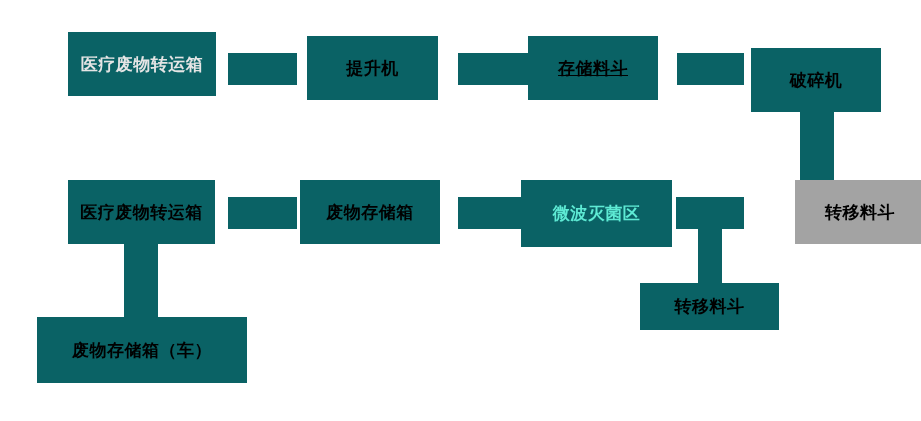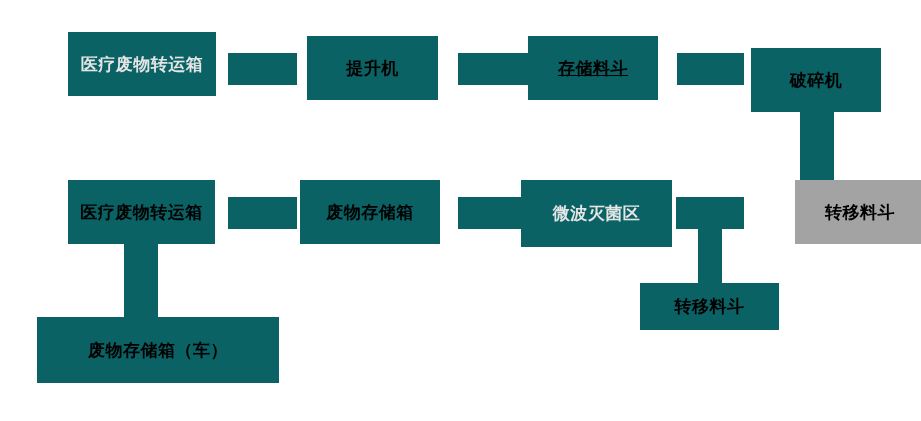--- a/index.html
+++ b/index.html
@@ -48,18 +48,18 @@
     <div class="connector" style="left: 676px; top: 197px; width: 68px; height: 32px; background: rgb(10, 98, 101);"></div>
     <div class="connector" style="left: 458px; top: 197px; width: 70px; height: 32px; background: rgb(10, 98, 101);"></div>
     <div class="connector" style="left: 228px; top: 197px; width: 69px; height: 32px; background: rgb(10, 98, 101);"></div>
     <div class="connector" style="left: 124px; top: 244px; width: 34px; height: 75px; background: rgb(10, 98, 101);"></div>
     <div class="connector" style="left: 698px; top: 228px; width: 24px; height: 57px; background: rgb(10, 98, 101);"></div>
     <div class="node" style="left: 68px; top: 32px; width: 148px; height: 64px; background: rgb(10, 98, 101); color: #e5e5e5;">医疗废物转运箱</div>
     <div class="node" style="left: 307px; top: 36px; width: 131px; height: 64px; background: rgb(10, 98, 101); color: rgb(0, 0, 0);">提升机</div>
     <div class="node" style="left: 528px; top: 36px; width: 130px; height: 64px; background: rgb(10, 98, 101); color: rgb(0, 0, 0); text-decoration: underline;">存储料斗</div>
     <div class="node" style="left: 751px; top: 36px; width: 130px; height: 64px; background: rgb(10, 98, 101); color: rgb(0, 0, 0); margin-top: 12px;">破碎机</div>
     <div class="node" style="left: 795px; top: 180px; width: 130px; height: 64px; background: #a3a3a3; color: rgb(0, 0, 0);">转移料斗</div>
-    <div class="node" style="left: 521px; top: 180px; width: 151px; height: 67px; background: rgb(10, 98, 101); color: #e5e5e5;">微波灭菌区</div>
+    <div class="node" style="left: 521px; top: 180px; width: 151px; height: 67px; background: rgb(10, 98, 101); color: #5eead4;">微波灭菌区</div>
     <div class="node" style="left: 300px; top: 180px; width: 140px; height: 64px; background: rgb(10, 98, 101); color: rgb(0, 0, 0);">废物存储箱</div>
     <div class="node" style="left: 68px; top: 180px; width: 147px; height: 64px; background: rgb(10, 98, 101); color: rgb(0, 0, 0);">医疗废物转运箱</div>
-    <div class="node" style="left: 37px; top: 317px; width: 242px; height: 66px; background: rgb(10, 98, 101); color: rgb(0, 0, 0);">废物存储箱（车）</div>
+    <div class="node" style="left: 37px; top: 317px; width: 210px; height: 66px; background: rgb(10, 98, 101); color: rgb(0, 0, 0);">废物存储箱（车）</div>
     <div class="node" style="left: 640px; top: 283px; width: 139px; height: 47px; background: rgb(10, 98, 101); color: rgb(0, 0, 0);">转移料斗</div>
   </div>
 
 </body></html>

